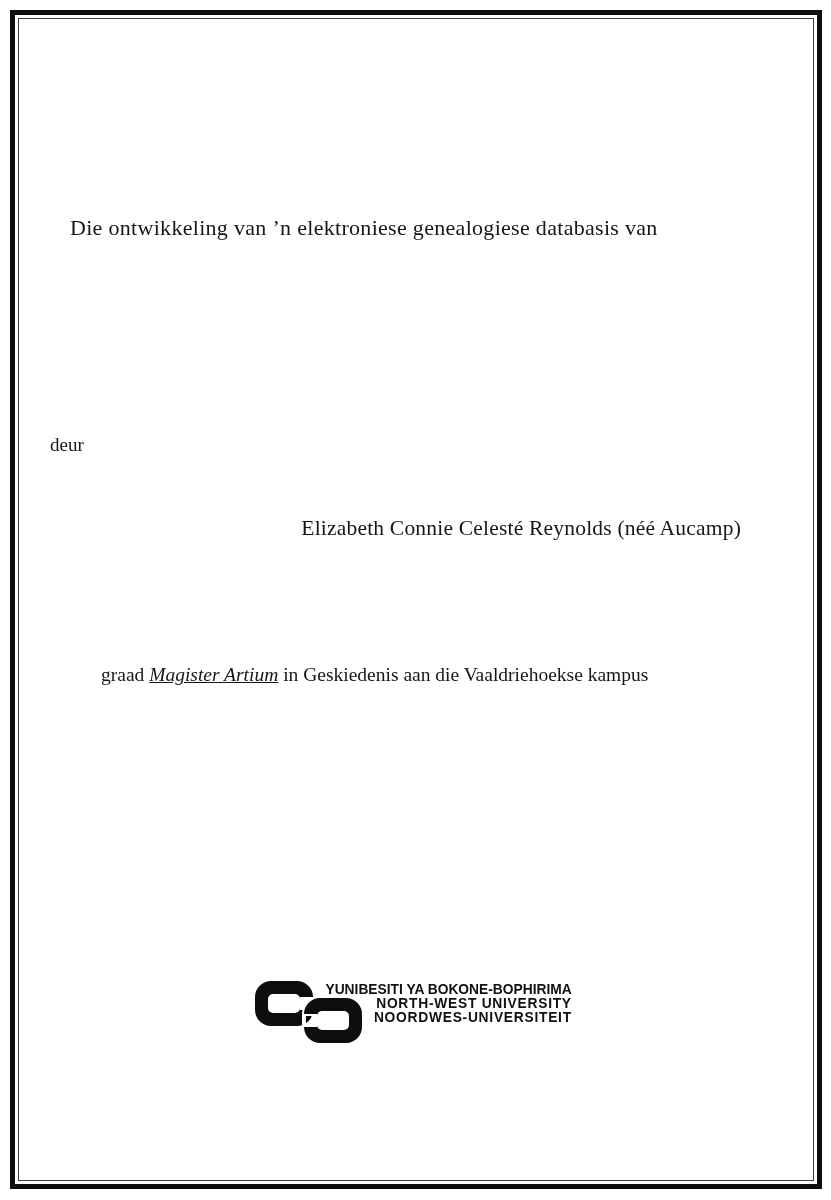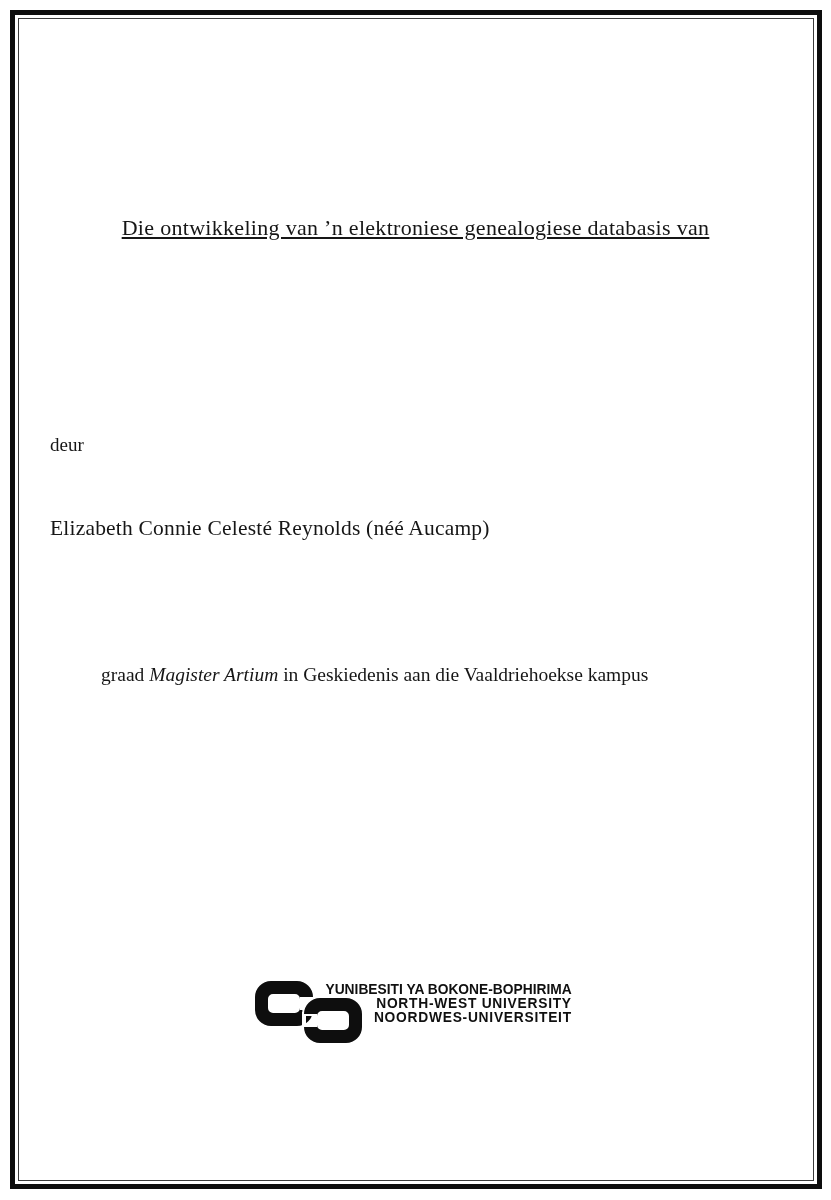--- a/index.html
+++ b/index.html
@@ -15,39 +15,38 @@
   .frame-outer{
     position:absolute;left:10px;top:10px;right:9px;bottom:11px;
     border:5px solid #0d0d0d;
   }
   .frame-inner{
     position:absolute;left:18px;top:18px;right:17px;bottom:19px;
     border:1px solid #3d3d3d;
   }
   .title-block{
     position:absolute;left:70px;right:70px;top:206px;
-    text-align:center;
-    font-size:22px;line-height:43px;letter-spacing:0.3px;text-decoration:underline;
+    font-size:22px;line-height:43px;letter-spacing:0.3px;
   }
   .byline{
     position:absolute;left:50px;right:90px;top:434px;
     text-align:left;font-size:19px;
   }
   .author{
     position:absolute;left:50px;right:90px;top:516px;
-    text-align:left;font-size:21.5px;letter-spacing:0.2px;
+    text-align:right;font-size:21.5px;letter-spacing:0.2px;
   }
   .statement{
     position:absolute;left:101px;top:663px;width:633px;
     font-size:19.5px;line-height:23.5px;
   }
   .statement .just{
     text-align:justify;text-align-last:justify;
   }
-  .statement .ital{font-style:italic;}
+  .statement .ital{font-style:italic;text-decoration:underline;}
   .supervisor-block{
     position:absolute;left:102px;top:884px;
     font-size:19.5px;line-height:31.5px;
   }
   .logo{
     position:absolute;left:255px;top:981px;width:317px;height:70px;
   }
   .logo-mark{
     position:absolute;left:0;top:0;
   }

